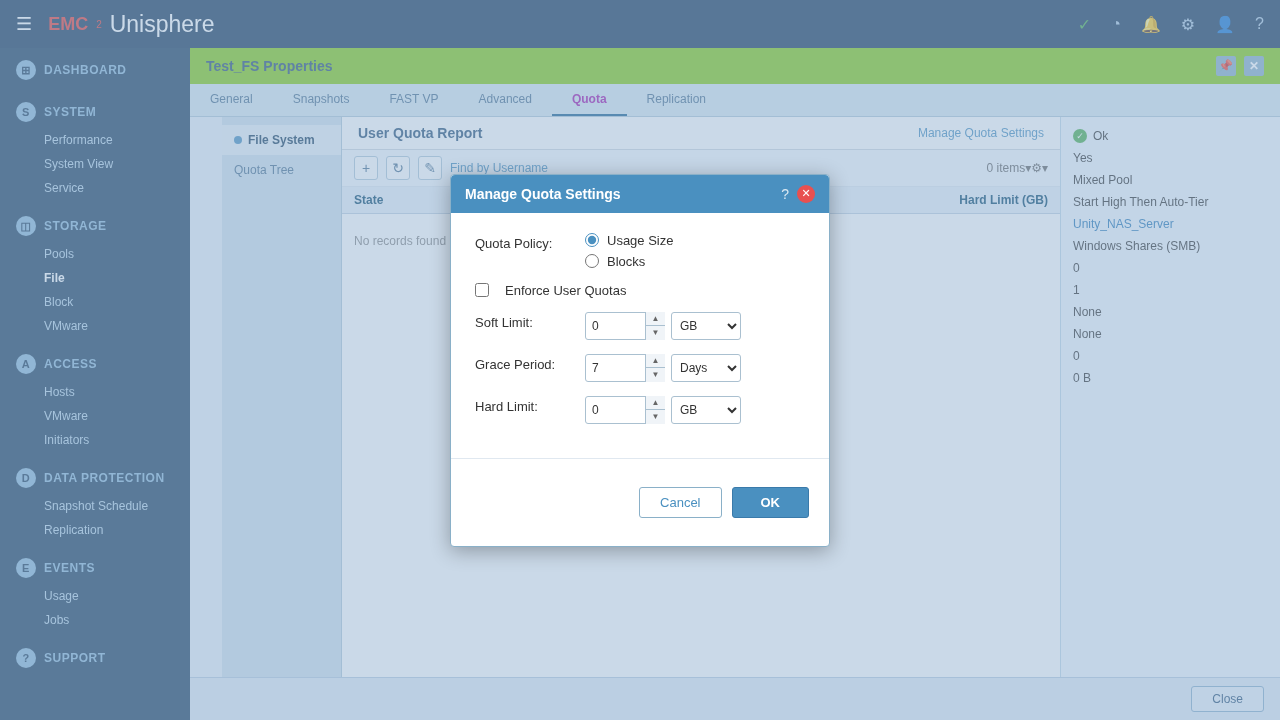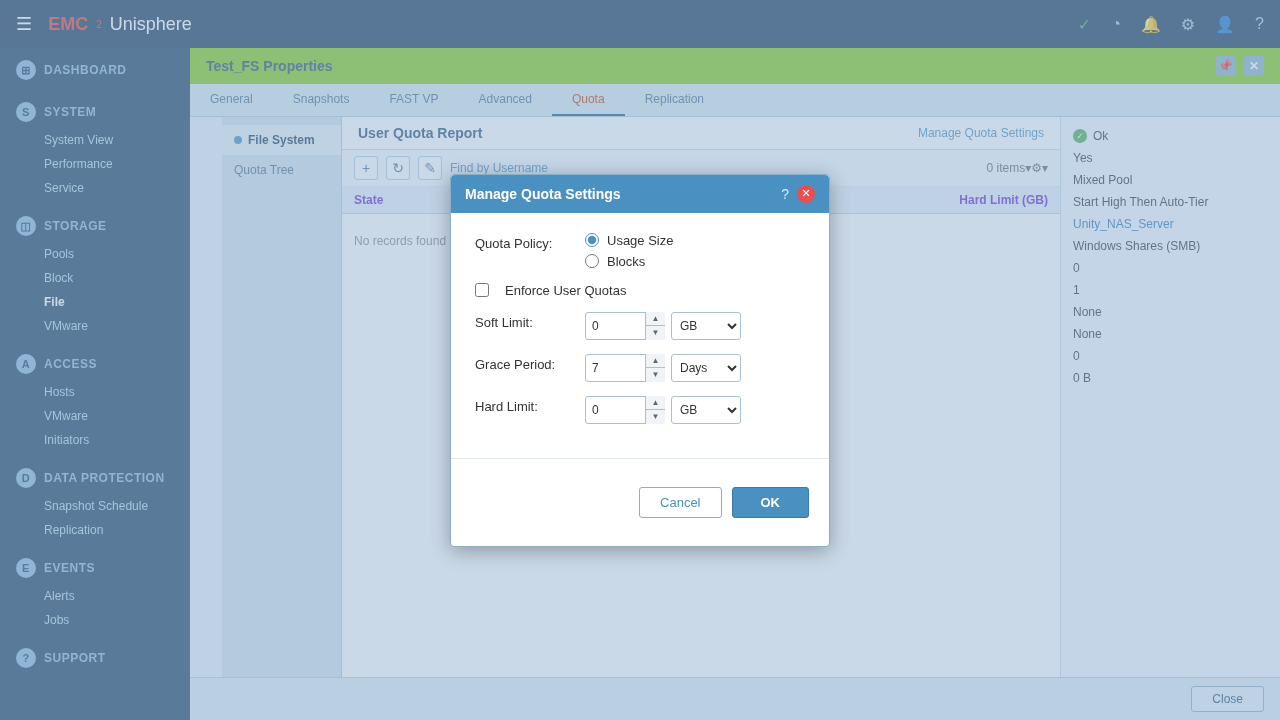--- a/index.html
+++ b/index.html
@@ -16,21 +16,21 @@
     }
     .topbar-brand {
       display: flex;
       align-items: center;
       gap: 8px;
       flex: 1;
     }
     .topbar-brand .menu-icon { font-size: 18px; cursor: pointer; margin-right: 8px; }
     .emc-logo { color: #e8403a; font-weight: bold; font-size: 18px; }
     .emc-super { font-size: 10px; vertical-align: super; color: #e8403a; }
-    .brand-name { color: white; font-size: 18px; font-weight: 300; }
+    .brand-name { color: white; font-size: 23px; font-weight: 300; }
     .topbar-icons { display: flex; gap: 20px; align-items: center; }
     .topbar-icon { color: #adc8e0; font-size: 16px; cursor: pointer; }
     .topbar-icon.green { color: #4caf50; }
 
     
     .sidebar {
       position: absolute;
       left: 0; top: 48px; bottom: 0;
       width: 190px;
       background: #1e4060;
@@ -94,21 +94,21 @@
       display: flex;
       border-bottom: 1px solid #b0c8d8;
     }
     .tab {
       padding: 8px 20px;
       font-size: 12px;
       color: #4a7090;
       cursor: pointer;
       border-bottom: 2px solid transparent;
     }
-    .tab.active { color: #c2410c; border-bottom: 2px solid #1a6090; font-weight: normal; }
+    .tab.active { color: #a21caf; border-bottom: 2px solid #1a6090; font-weight: bold; }
 
     
     .content-area {
       display: flex;
       flex: 1;
       overflow: hidden;
       padding-left: 32px;
     }
     .left-panel {
       width: 120px;
@@ -167,21 +167,21 @@
     .toolbar-right { margin-left: auto; display: flex; align-items: center; gap: 0; font-size: 12px; color: #666; }
 
     .table-header {
       display: flex;
       background: #e8f0f8;
       border-bottom: 1px solid #c0d0e0;
       padding: 6px 12px;
     }
     .table-col {
       font-size: 12px;
-      color: #6d28d9;
+      color: #0c4a6e;
       font-weight: bold;
     }
     .col-state { width: 120px; }
     .col-soft-limit { width: 180px; }
     .col-hard-limit { flex: 1; text-align: right; }
 
     .no-records {
       padding: 20px 12px;
       font-size: 12px;
       color: #888;
@@ -385,32 +385,32 @@
     <div class="sidebar-section-header">
       <span class="icon-circle">⊞</span>
       <span>DASHBOARD</span>
     </div>
   </div>
   <div class="sidebar-section">
     <div class="sidebar-section-header">
       <span class="icon-circle">S</span>
       <span>SYSTEM</span>
     </div>
+    <div class="sidebar-item">Performance</div>
     <div class="sidebar-item">System View</div>
-    <div class="sidebar-item">Performance</div>
     <div class="sidebar-item">Service</div>
   </div>
   <div class="sidebar-section">
     <div class="sidebar-section-header">
       <span class="icon-circle">◫</span>
       <span>STORAGE</span>
     </div>
     <div class="sidebar-item">Pools</div>
+    <div class="sidebar-item active">File</div>
     <div class="sidebar-item">Block</div>
-    <div class="sidebar-item active">File</div>
     <div class="sidebar-item">VMware</div>
   </div>
   <div class="sidebar-section">
     <div class="sidebar-section-header">
       <span class="icon-circle">A</span>
       <span>ACCESS</span>
     </div>
     <div class="sidebar-item">Hosts</div>
     <div class="sidebar-item">VMware</div>
     <div class="sidebar-item">Initiators</div>
@@ -421,21 +421,21 @@
       <span>DATA PROTECTION</span>
     </div>
     <div class="sidebar-item">Snapshot Schedule</div>
     <div class="sidebar-item">Replication</div>
   </div>
   <div class="sidebar-section">
     <div class="sidebar-section-header">
       <span class="icon-circle">E</span>
       <span>EVENTS</span>
     </div>
-    <div class="sidebar-item">Alerts</div>
+    <div class="sidebar-item">Usage</div>
     <div class="sidebar-item">Jobs</div>
   </div>
   <div class="sidebar-section">
     <div class="sidebar-section-header">
       <span class="icon-circle">?</span>
       <span>SUPPORT</span>
     </div>
   </div>
 </div>
 

